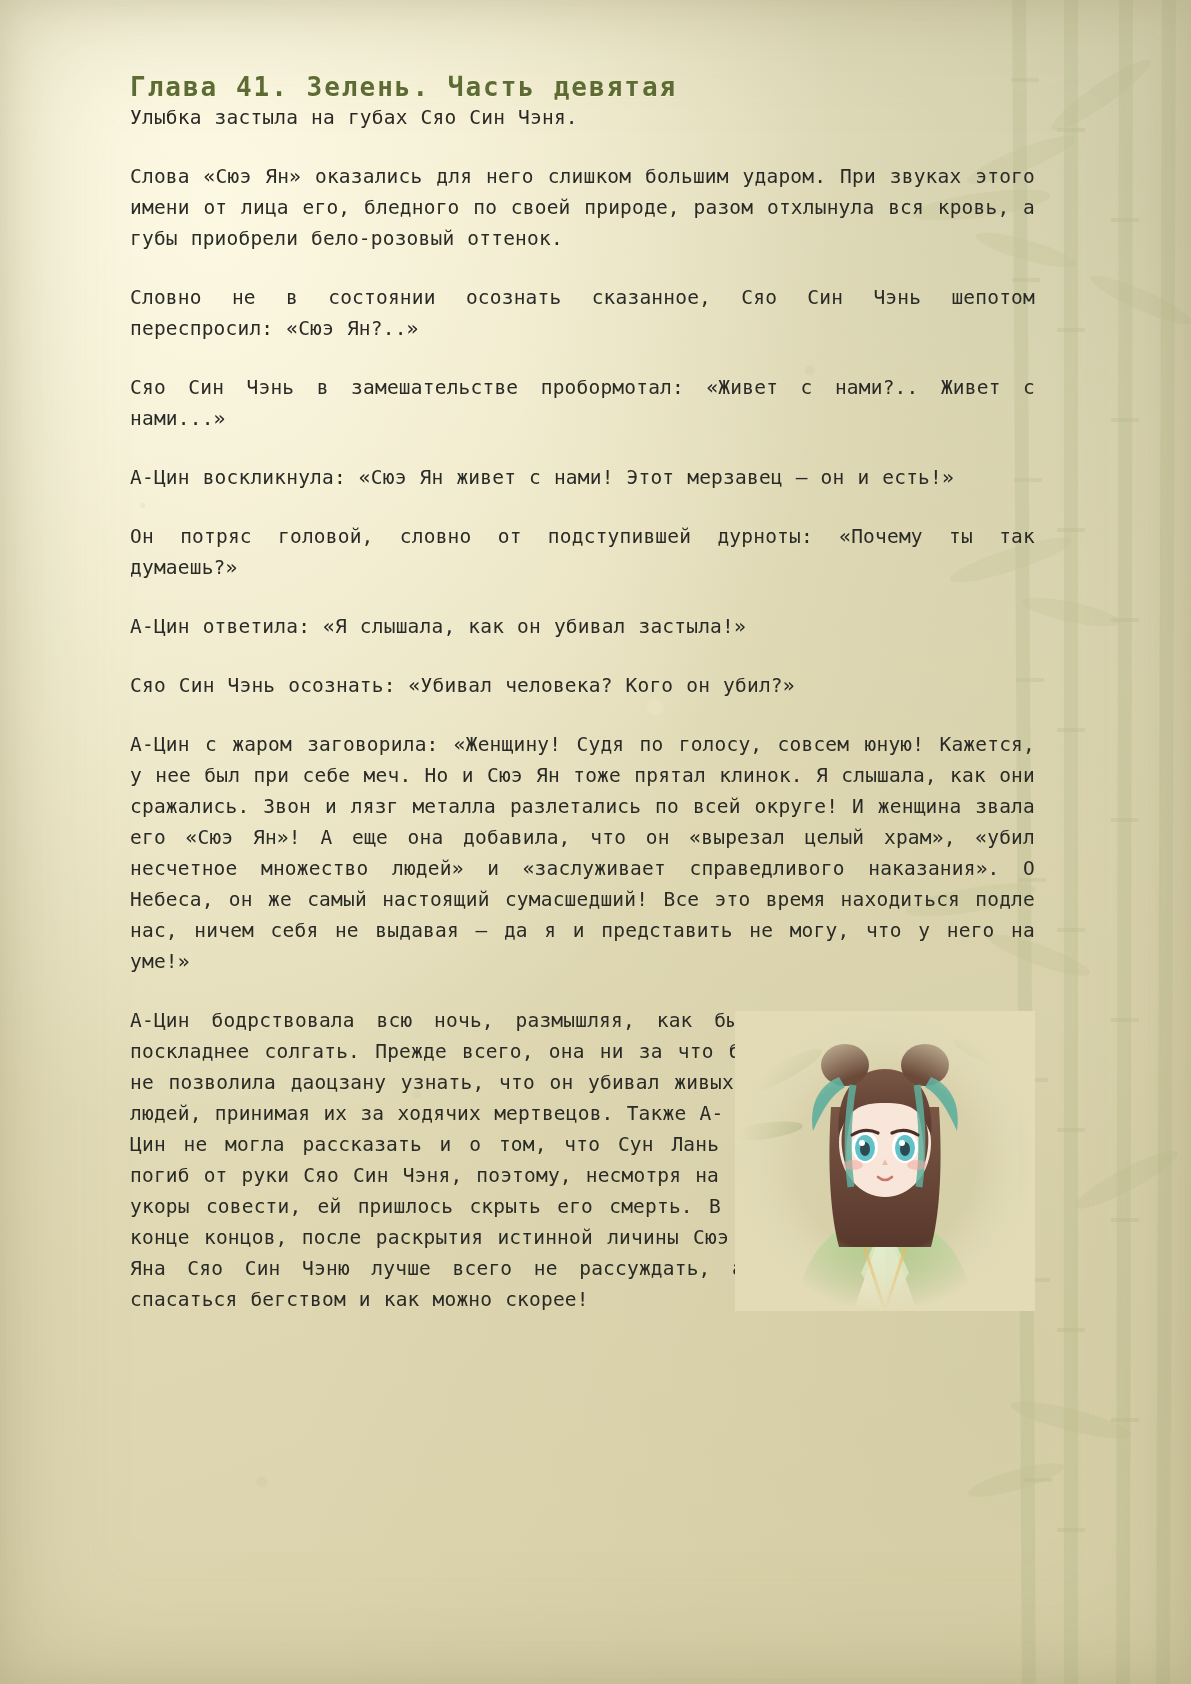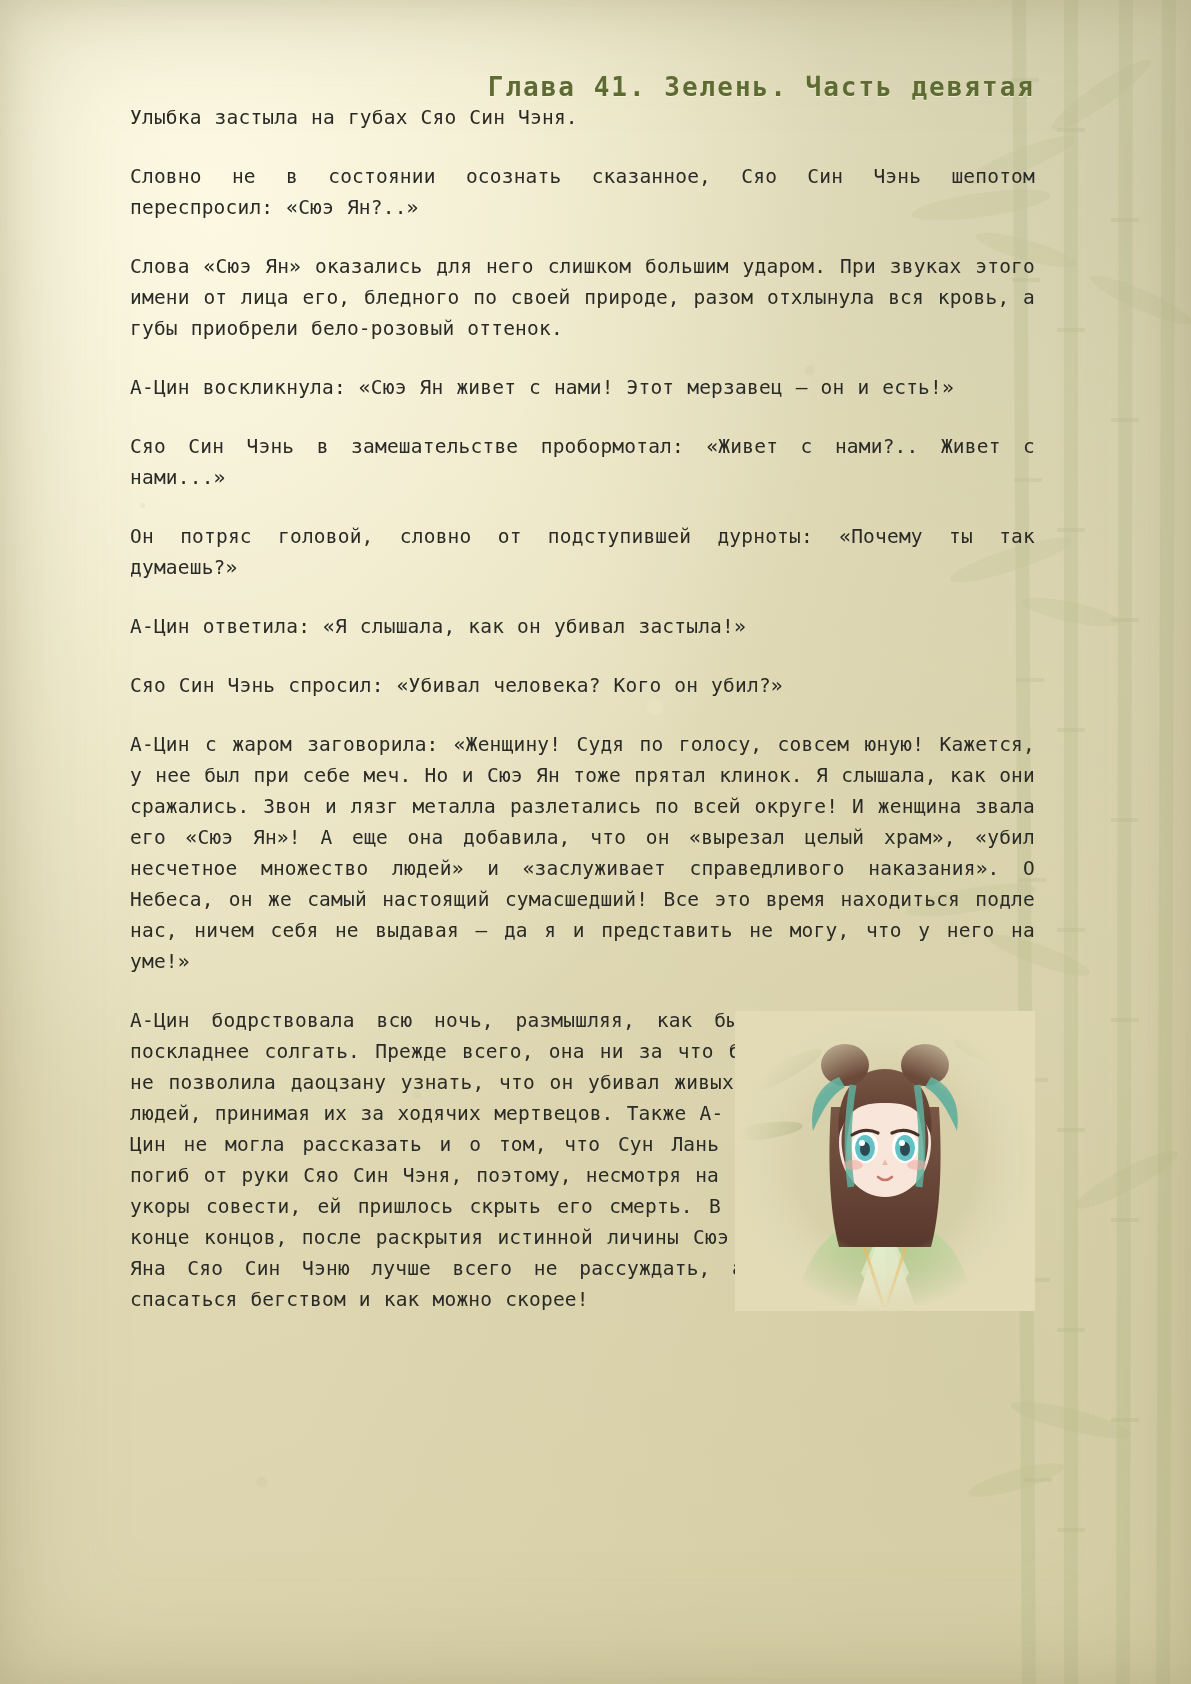--- a/index.html
+++ b/index.html
@@ -67,21 +67,21 @@
     position: absolute;
     left: 130px;
     top: 0;
     width: 905px;
     height: 1684px;
   }
 
   .chapter-title {
     margin: 0;
     padding-top: 72px;
-    text-align: right;
+    text-align: left;
     font-size: 26px;
     font-weight: bold;
     letter-spacing: 2px;
     color: #5d6b33;
     text-shadow: 0 1px 0 rgba(255,255,230,.6);
   }
 
   .body-text {
   }
 
@@ -147,27 +147,27 @@
 
   <div class="grain"></div>
 
   <div class="content">
 
     <h1 class="chapter-title">Глава 41. Зелень. Часть девятая</h1>
 
     <div class="body-text clearfix">
 
       <p class="para">Улыбка застыла на губах Сяо Син Чэня.</p>
+      <p class="para">Слова «Сюэ Ян» оказались для него слишком большим ударом. При звуках этого имени от лица его, бледного по своей природе, разом отхлынула вся кровь, а губы приобрели бело-розовый оттенок.</p>
       <p class="para">Словно не в состоянии осознать сказанное, Сяо Син Чэнь шепотом переспросил: «Сюэ Ян?..»</p>
-      <p class="para">Слова «Сюэ Ян» оказались для него слишком большим ударом. При звуках этого имени от лица его, бледного по своей природе, разом отхлынула вся кровь, а губы приобрели бело-розовый оттенок.</p>
+      <p class="para">Сяо Син Чэнь в замешательстве пробормотал: «Живет с нами?.. Живет с нами...»</p>
       <p class="para">А-Цин воскликнула: «Сюэ Ян живет с нами! Этот мерзавец – он и есть!»</p>
-      <p class="para">Сяо Син Чэнь в замешательстве пробормотал: «Живет с нами?.. Живет с нами...»</p>
       <p class="para">Он потряс головой, словно от подступившей дурноты: «Почему ты так думаешь?»</p>
       <p class="para">А-Цин ответила: «Я слышала, как он убивал застыла!»</p>
-      <p class="para">Сяо Син Чэнь спросил: «Убивал человека? Кого он убил?»</p>
+      <p class="para">Сяо Син Чэнь осознать: «Убивал человека? Кого он убил?»</p>
       <p class="para">А-Цин с жаром заговорила: «Женщину! Судя по голосу, совсем юную! Кажется, у нее был при себе меч. Но и Сюэ Ян тоже прятал клинок. Я слышала, как они сражались. Звон и лязг металла разлетались по всей округе! И женщина звала его «Сюэ Ян»! А еще она добавила, что он «вырезал целый храм», «убил несчетное множество людей» и «заслуживает справедливого наказания». О Небеса, он же самый настоящий сумасшедший! Все это время находиться подле нас, ничем себя не выдавая – да я и представить не могу, что у него на уме!»</p>
 
       <div class="illustration">
         <svg width="300" height="300" viewBox="0 0 300 300" aria-hidden="true">
           <defs>
             <radialGradient id="halo" cx="50%" cy="50%" r="50%">
               <stop offset="60%" stop-color="#e9e2c2" stop-opacity="0"></stop>
               <stop offset="100%" stop-color="#e2dbb6" stop-opacity="1"></stop>
             </radialGradient>
             <linearGradient id="robe" x1="0" y1="0" x2="0" y2="1">

